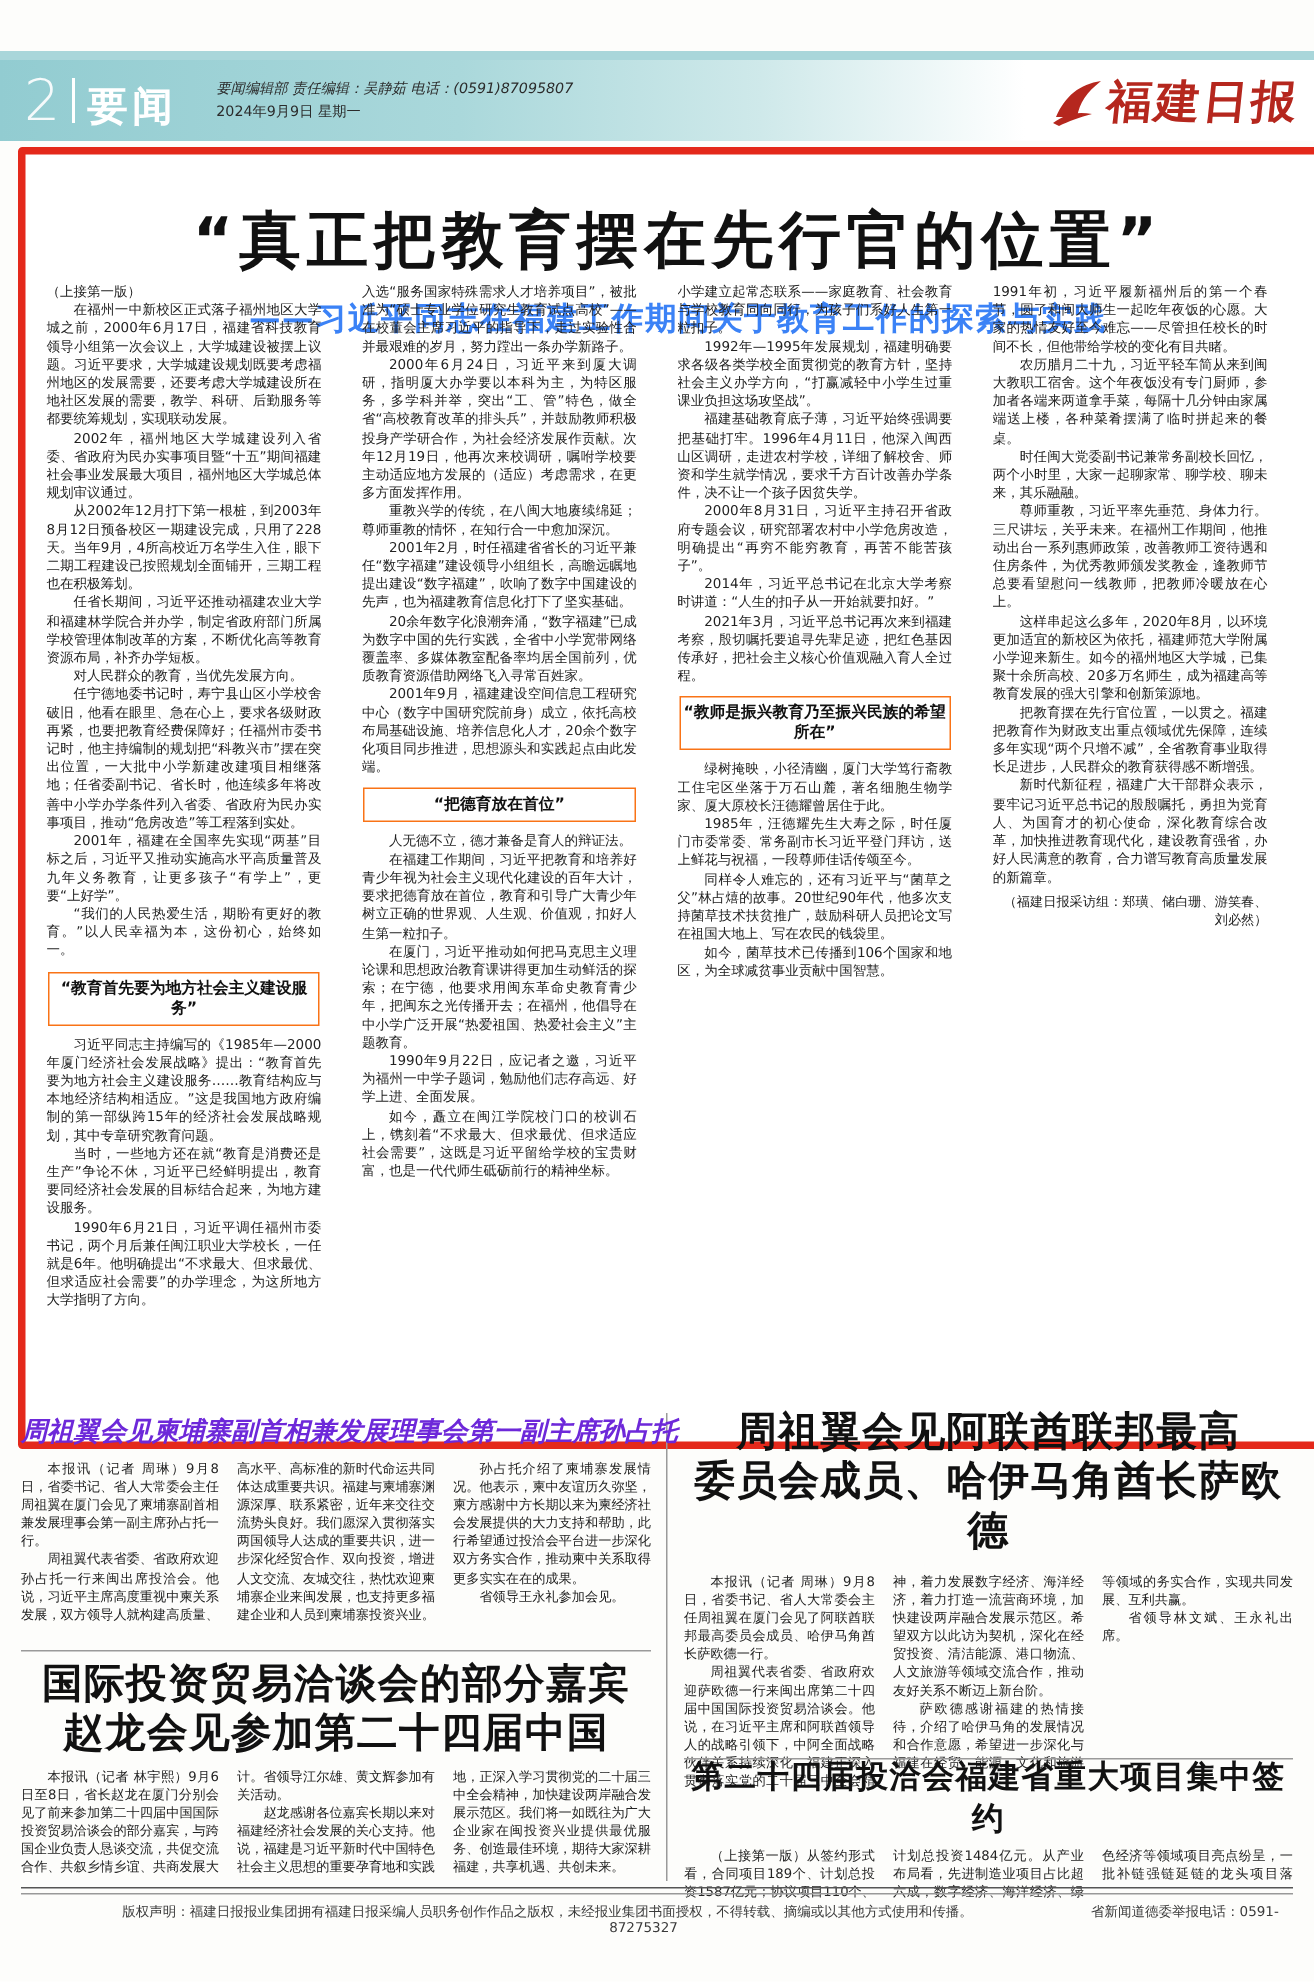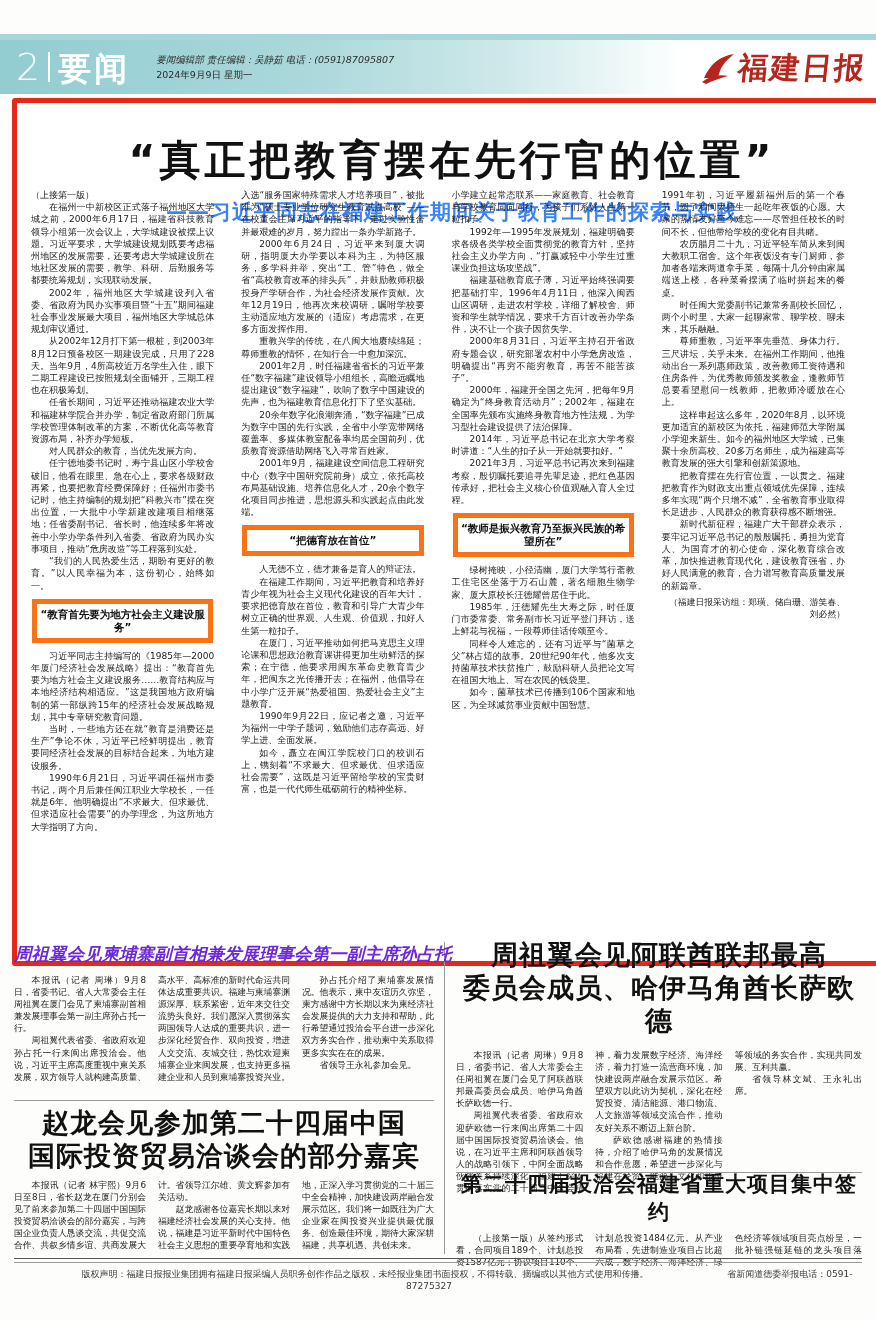--- a/index.html
+++ b/index.html
@@ -10,21 +10,21 @@
   
   .topline{position:absolute;left:0;top:34px;width:876px;height:6px;background:#a9d6da;}
   .header-band{
     position:absolute;left:0;top:40px;width:876px;height:54px;
     background:linear-gradient(to right,#92ccd1 0%,#aad8db 35%,#cfe9ea 58%,#ffffff 78%);
     display:flex;align-items:center;
   }
   .section-badge{display:flex;align-items:baseline;padding-left:16px;color:#fff;}
   .page-no{font-size:38px;font-weight:300;color:rgba(255,255,255,.9);line-height:1;}
   .badge-divider{width:2px;height:30px;background:#fff;margin:0 8px;align-self:center;}
-  .section-name{font-size:33px;font-weight:bold;letter-spacing:3px;line-height:1;}
+  .section-name{font-size:27px;font-weight:bold;letter-spacing:3px;line-height:1;}
   .editor-info{margin-left:26px;font-size:9.5px;color:#2b2b2b;line-height:15px;}
   .editor-info .l1{font-style:italic;font-weight:normal;}
   .masthead{position:absolute;right:10px;top:2px;display:flex;align-items:center;height:52px;}
   .masthead-text{font-family:"DejaVu Serif","Liberation Serif",serif;font-size:30px;font-weight:bold;
     color:#b5271e;transform:skewX(-6deg);letter-spacing:2px;}
   
   .red-box{
     position:absolute;left:12px;top:98px;width:842px;height:830px;
     border:5px solid #e4291b;border-radius:3px;background:#fff;padding:14px;
   }
@@ -35,21 +35,21 @@
   .main-subtitle{margin-top:10px;text-align:center;font-size:21px;font-weight:bold;color:#3b82f6;letter-spacing:1px;}
   .col-wrap{
     position:absolute;left:14px;top:86px;width:814px;height:730px;
     display:flex;gap:27px;overflow:hidden;
   }
   .article-col{width:196px;height:730px;overflow:hidden;font-size:9px;line-height:12.2px;
     text-align:justify;color:#222;}
   .article-col p{margin:0;text-indent:2em;}
   .article-col p.noindent{text-indent:0;}
   .inline-head{
-    border:5px solid #f97316;margin:7px 1px;padding:4px 2px;text-align:center;
+    border:1px solid #f97316;margin:7px 1px;padding:4px 2px;text-align:center;
     font-weight:bold;font-size:10.5px;line-height:13px;color:#111;background:#fff;
   }
   .byline{text-align:right;font-size:8.8px;margin-top:4px;}
   
   .bottom{position:absolute;left:14px;top:938px;width:848px;height:318px;}
   .v-rule{position:absolute;left:430px;top:4px;width:1px;height:312px;background:#9a9a9a;}
   .art{position:absolute;}
   .art-title-1{font-size:17.5px;font-weight:900;letter-spacing:0px;color:#6d28d9;white-space:nowrap;font-style:italic;}
   .art-title-big{font-size:27px;font-weight:900;line-height:33px;text-align:center;color:#111;letter-spacing:1px;}
   .art-title-mid{font-size:21px;font-weight:900;text-align:center;color:#111;letter-spacing:1px;}
@@ -91,20 +91,21 @@
   <div class="main-subtitle">——习近平同志在福建工作期间关于教育工作的探索与实践</div>
   <div class="col-wrap">
     <div class="article-col">
         <p class="noindent">（上接第一版）</p>
         <p>在福州一中新校区正式落子福州地区大学城之前，2000年6月17日，福建省科技教育领导小组第一次会议上，大学城建设被摆上议题。习近平要求，大学城建设规划既要考虑福州地区的发展需要，还要考虑大学城建设所在地社区发展的需要，教学、科研、后勤服务等都要统筹规划，实现联动发展。</p>
         <p>2002年，福州地区大学城建设列入省委、省政府为民办实事项目暨“十五”期间福建社会事业发展最大项目，福州地区大学城总体规划审议通过。</p>
         <p>从2002年12月打下第一根桩，到2003年8月12日预备校区一期建设完成，只用了228天。当年9月，4所高校近万名学生入住，眼下二期工程建设已按照规划全面铺开，三期工程也在积极筹划。</p>
         <p>任省长期间，习近平还推动福建农业大学和福建林学院合并办学，制定省政府部门所属学校管理体制改革的方案，不断优化高等教育资源布局，补齐办学短板。</p>
         <p>对人民群众的教育，当优先发展方向。</p>
         <p>任宁德地委书记时，寿宁县山区小学校舍破旧，他看在眼里、急在心上，要求各级财政再紧，也要把教育经费保障好；任福州市委书记时，他主持编制的规划把“科教兴市”摆在突出位置，一大批中小学新建改建项目相继落地；任省委副书记、省长时，他连续多年将改善中小学办学条件列入省委、省政府为民办实事项目，推动“危房改造”等工程落到实处。</p>
+        <p>2001年，福建在全国率先实现“两基”目标之后，习近平又推动实施高水平高质量普及九年义务教育，让更多孩子“有学上”，更要“上好学”。</p>
         <p>“我们的人民热爱生活，期盼有更好的教育。”以人民幸福为本，这份初心，始终如一。</p>
         <div class="inline-head">“教育首先要为地方社会主义建设服务”</div>
         <p>习近平同志主持编写的《1985年—2000年厦门经济社会发展战略》提出：“教育首先要为地方社会主义建设服务……教育结构应与本地经济结构相适应。”这是我国地方政府编制的第一部纵跨15年的经济社会发展战略规划，其中专章研究教育问题。</p>
         <p>当时，一些地方还在就“教育是消费还是生产”争论不休，习近平已经鲜明提出，教育要同经济社会发展的目标结合起来，为地方建设服务。</p>
         <p>1990年6月21日，习近平调任福州市委书记，两个月后兼任闽江职业大学校长，一任就是6年。他明确提出“不求最大、但求最优、但求适应社会需要”的办学理念，为这所地方大学指明了方向。</p>
       </div>
     <div class="article-col">
         <p class="noindent">入选“服务国家特殊需求人才培养项目”，被批准为“硕士专业学位研究生教育试点高校”——在校董会主席习近平的指导下，走过实验性合并最艰难的岁月，努力蹚出一条办学新路子。</p>
         <p>2000年6月24日，习近平来到厦大调研，指明厦大办学要以本科为主，为特区服务，多学科并举，突出“工、管”特色，做全省“高校教育改革的排头兵”，并鼓励教师积极投身产学研合作，为社会经济发展作贡献。次年12月19日，他再次来校调研，嘱咐学校要主动适应地方发展的（适应）考虑需求，在更多方面发挥作用。</p>
         <p>重教兴学的传统，在八闽大地赓续绵延；尊师重教的情怀，在知行合一中愈加深沉。</p>
@@ -116,21 +117,20 @@
         <p>在福建工作期间，习近平把教育和培养好青少年视为社会主义现代化建设的百年大计，要求把德育放在首位，教育和引导广大青少年树立正确的世界观、人生观、价值观，扣好人生第一粒扣子。</p>
         <p>在厦门，习近平推动如何把马克思主义理论课和思想政治教育课讲得更加生动鲜活的探索；在宁德，他要求用闽东革命史教育青少年，把闽东之光传播开去；在福州，他倡导在中小学广泛开展“热爱祖国、热爱社会主义”主题教育。</p>
         <p>1990年9月22日，应记者之邀，习近平为福州一中学子题词，勉励他们志存高远、好学上进、全面发展。</p>
         <p>如今，矗立在闽江学院校门口的校训石上，镌刻着“不求最大、但求最优、但求适应社会需要”，这既是习近平留给学校的宝贵财富，也是一代代师生砥砺前行的精神坐标。</p>
       </div>
     <div class="article-col">
         <p class="noindent">小学建立起常态联系——家庭教育、社会教育与学校教育同向同行，为孩子们系好人生第一粒扣子。</p>
         <p>1992年—1995年发展规划，福建明确要求各级各类学校全面贯彻党的教育方针，坚持社会主义办学方向，“打赢减轻中小学生过重课业负担这场攻坚战”。</p>
         <p>福建基础教育底子薄，习近平始终强调要把基础打牢。1996年4月11日，他深入闽西山区调研，走进农村学校，详细了解校舍、师资和学生就学情况，要求千方百计改善办学条件，决不让一个孩子因贫失学。</p>
         <p>2000年8月31日，习近平主持召开省政府专题会议，研究部署农村中小学危房改造，明确提出“再穷不能穷教育，再苦不能苦孩子”。</p>
-        <p>2000年，福建开全国之先河，把每年9月确定为“终身教育活动月”；2002年，福建在全国率先颁布实施终身教育地方性法规，为学习型社会建设提供了法治保障。</p>
         <p>2014年，习近平总书记在北京大学考察时讲道：“人生的扣子从一开始就要扣好。”</p>
         <p>2021年3月，习近平总书记再次来到福建考察，殷切嘱托要追寻先辈足迹，把红色基因传承好，把社会主义核心价值观融入育人全过程。</p>
         <div class="inline-head">“教师是振兴教育乃至振兴民族的希望所在”</div>
         <p>绿树掩映，小径清幽，厦门大学笃行斋教工住宅区坐落于万石山麓，著名细胞生物学家、厦大原校长汪德耀曾居住于此。</p>
         <p>1985年，汪德耀先生大寿之际，时任厦门市委常委、常务副市长习近平登门拜访，送上鲜花与祝福，一段尊师佳话传颂至今。</p>
         <p>同样令人难忘的，还有习近平与“菌草之父”林占熺的故事。20世纪90年代，他多次支持菌草技术扶贫推广，鼓励科研人员把论文写在祖国大地上、写在农民的钱袋里。</p>
         <p>如今，菌草技术已传播到106个国家和地区，为全球减贫事业贡献中国智慧。</p>
       </div>
     <div class="article-col">
         <p class="noindent">1991年初，习近平履新福州后的第一个春节，圆了和闽大师生一起吃年夜饭的心愿。大家的热情友好至今难忘——尽管担任校长的时间不长，但他带给学校的变化有目共睹。</p>
@@ -154,22 +154,22 @@
         <p>本报讯（记者 周琳）9月8日，省委书记、省人大常委会主任周祖翼在厦门会见了柬埔寨副首相兼发展理事会第一副主席孙占托一行。</p>
         <p>周祖翼代表省委、省政府欢迎孙占托一行来闽出席投洽会。他说，习近平主席高度重视中柬关系发展，双方领导人就构建高质量、高水平、高标准的新时代命运共同体达成重要共识。福建与柬埔寨渊源深厚、联系紧密，近年来交往交流势头良好。我们愿深入贯彻落实两国领导人达成的重要共识，进一步深化经贸合作、双向投资，增进人文交流、友城交往，热忱欢迎柬埔寨企业来闽发展，也支持更多福建企业和人员到柬埔寨投资兴业。</p>
         <p>孙占托介绍了柬埔寨发展情况。他表示，柬中友谊历久弥坚，柬方感谢中方长期以来为柬经济社会发展提供的大力支持和帮助，此行希望通过投洽会平台进一步深化双方务实合作，推动柬中关系取得更多实实在在的成果。</p>
         <p>省领导王永礼参加会见。</p>
       </div>
   </div>
   <div class="h-rule" style="left:0;top:162px;width:420px;"></div>
 
   <div class="art" style="left:0;top:168px;width:420px;">
     <div class="art-title-big">
+      <div>国际投资贸易洽谈会的部分嘉宾</div>
       <div>赵龙会见参加第二十四届中国</div>
-      <div>国际投资贸易洽谈会的部分嘉宾</div>
     </div>
     <div class="art-body" style="column-count:3;height:76px;margin-top:7px;">
         <p>本报讯（记者 林宇熙）9月6日至8日，省长赵龙在厦门分别会见了前来参加第二十四届中国国际投资贸易洽谈会的部分嘉宾，与跨国企业负责人恳谈交流，共促交流合作、共叙乡情乡谊、共商发展大计。省领导江尔雄、黄文辉参加有关活动。</p>
         <p>赵龙感谢各位嘉宾长期以来对福建经济社会发展的关心支持。他说，福建是习近平新时代中国特色社会主义思想的重要孕育地和实践地，正深入学习贯彻党的二十届三中全会精神，加快建设两岸融合发展示范区。我们将一如既往为广大企业家在闽投资兴业提供最优服务、创造最佳环境，期待大家深耕福建，共享机遇、共创未来。</p>
       </div>
   </div>
 
   <div class="art" style="left:442px;top:0;width:406px;">
     <div class="art-title-big">
       <div>周祖翼会见阿联酋联邦最高</div>

